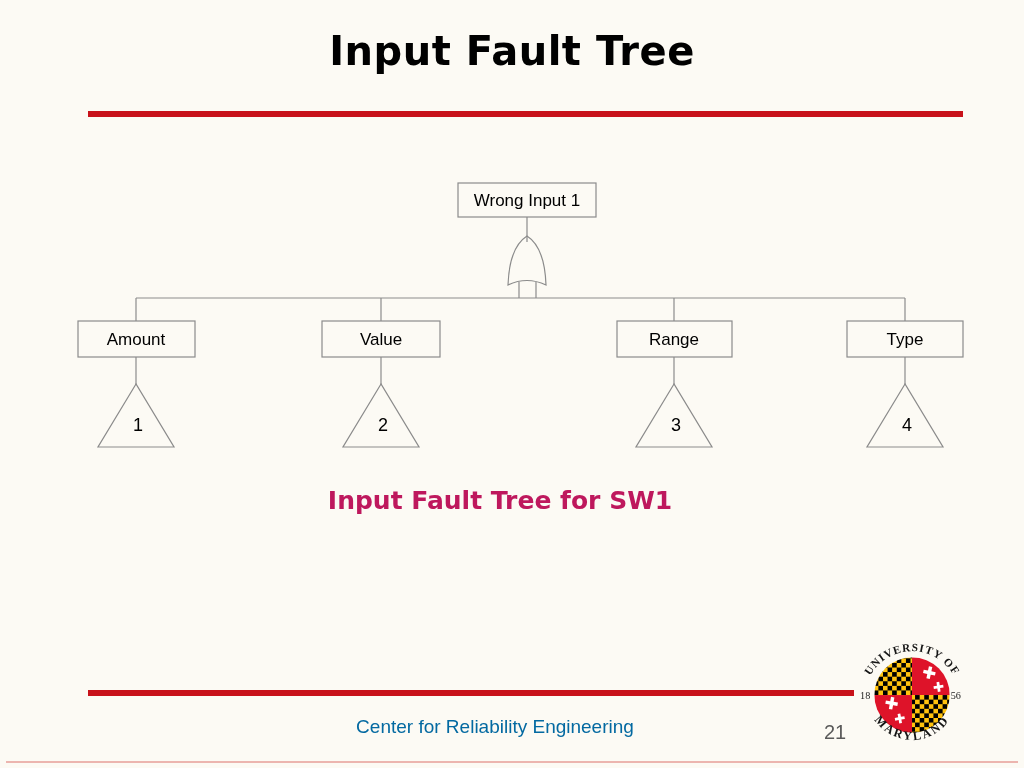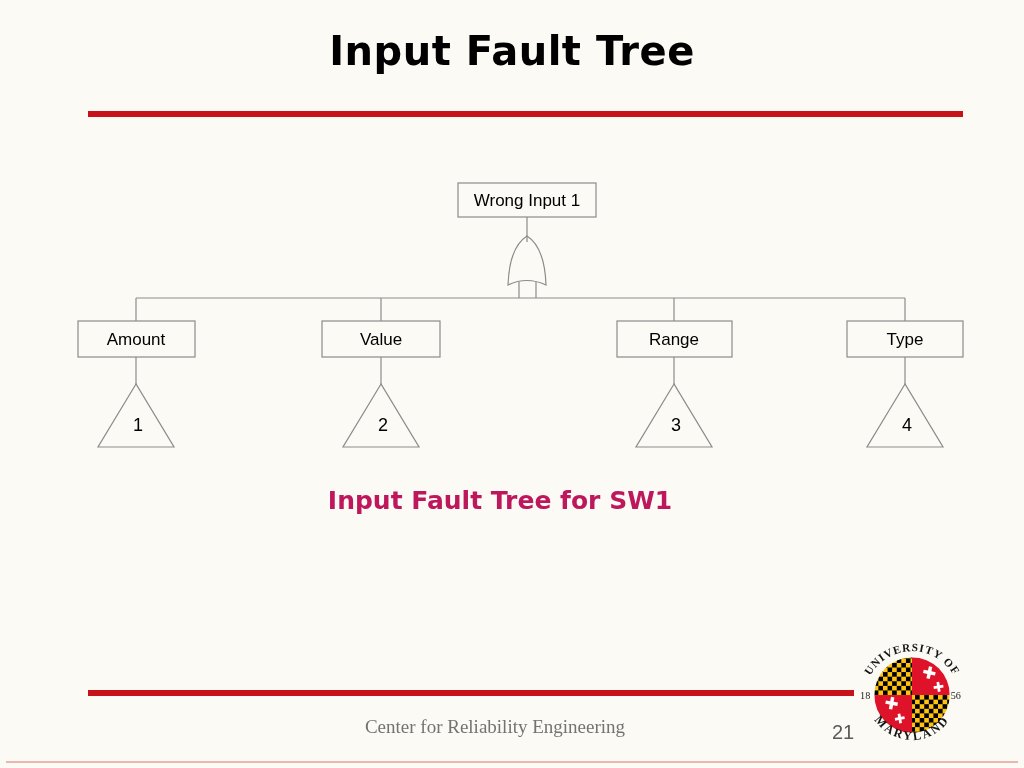--- a/index.html
+++ b/index.html
@@ -22,23 +22,23 @@
   .gate{fill:none;stroke:#8b8b8b;stroke-width:1.2;}
   .tri{fill:none;stroke:#8b8b8b;stroke-width:1.2;}
   .nlabel{font-family:"Liberation Sans",sans-serif;font-size:17px;fill:#000;text-anchor:middle;}
   .tnum{font-family:"Liberation Sans",sans-serif;font-size:18px;fill:#000;text-anchor:middle;}
   .caption{
     position:absolute;top:486px;left:0;width:1000px;text-align:center;
     font-family:"DejaVu Sans",sans-serif;font-size:25px;font-weight:bold;color:#be185d;
   }
   .footer{
     position:absolute;top:716px;left:0;width:990px;text-align:center;
-    font-size:19px;color:#737373;font-family:Liberation Serif, serif;
+    font-size:19px;color:#0369a1;
   }
-  .pagenum{position:absolute;top:721px;left:824px;font-size:20px;color:#5a5a5a;margin-left:8px;}
+  .pagenum{position:absolute;top:721px;left:824px;font-size:20px;color:#5a5a5a;}
   .logo{position:absolute;left:860px;top:640px;}
   .seal-arc{font-family:"Liberation Serif",serif;font-size:11px;font-weight:bold;fill:#151515;letter-spacing:1px;}
   .seal-arc-b{font-family:"Liberation Serif",serif;font-size:12px;font-weight:bold;fill:#151515;letter-spacing:2px;}
   .seal-year{font-family:"Liberation Serif",serif;font-size:10px;fill:#222;}
   .edge-line{position:absolute;left:6px;top:761px;width:1012px;height:2px;background:#ECB5AF;}
 </style>
 </head>
 <body>
 
 <div class="slide">

